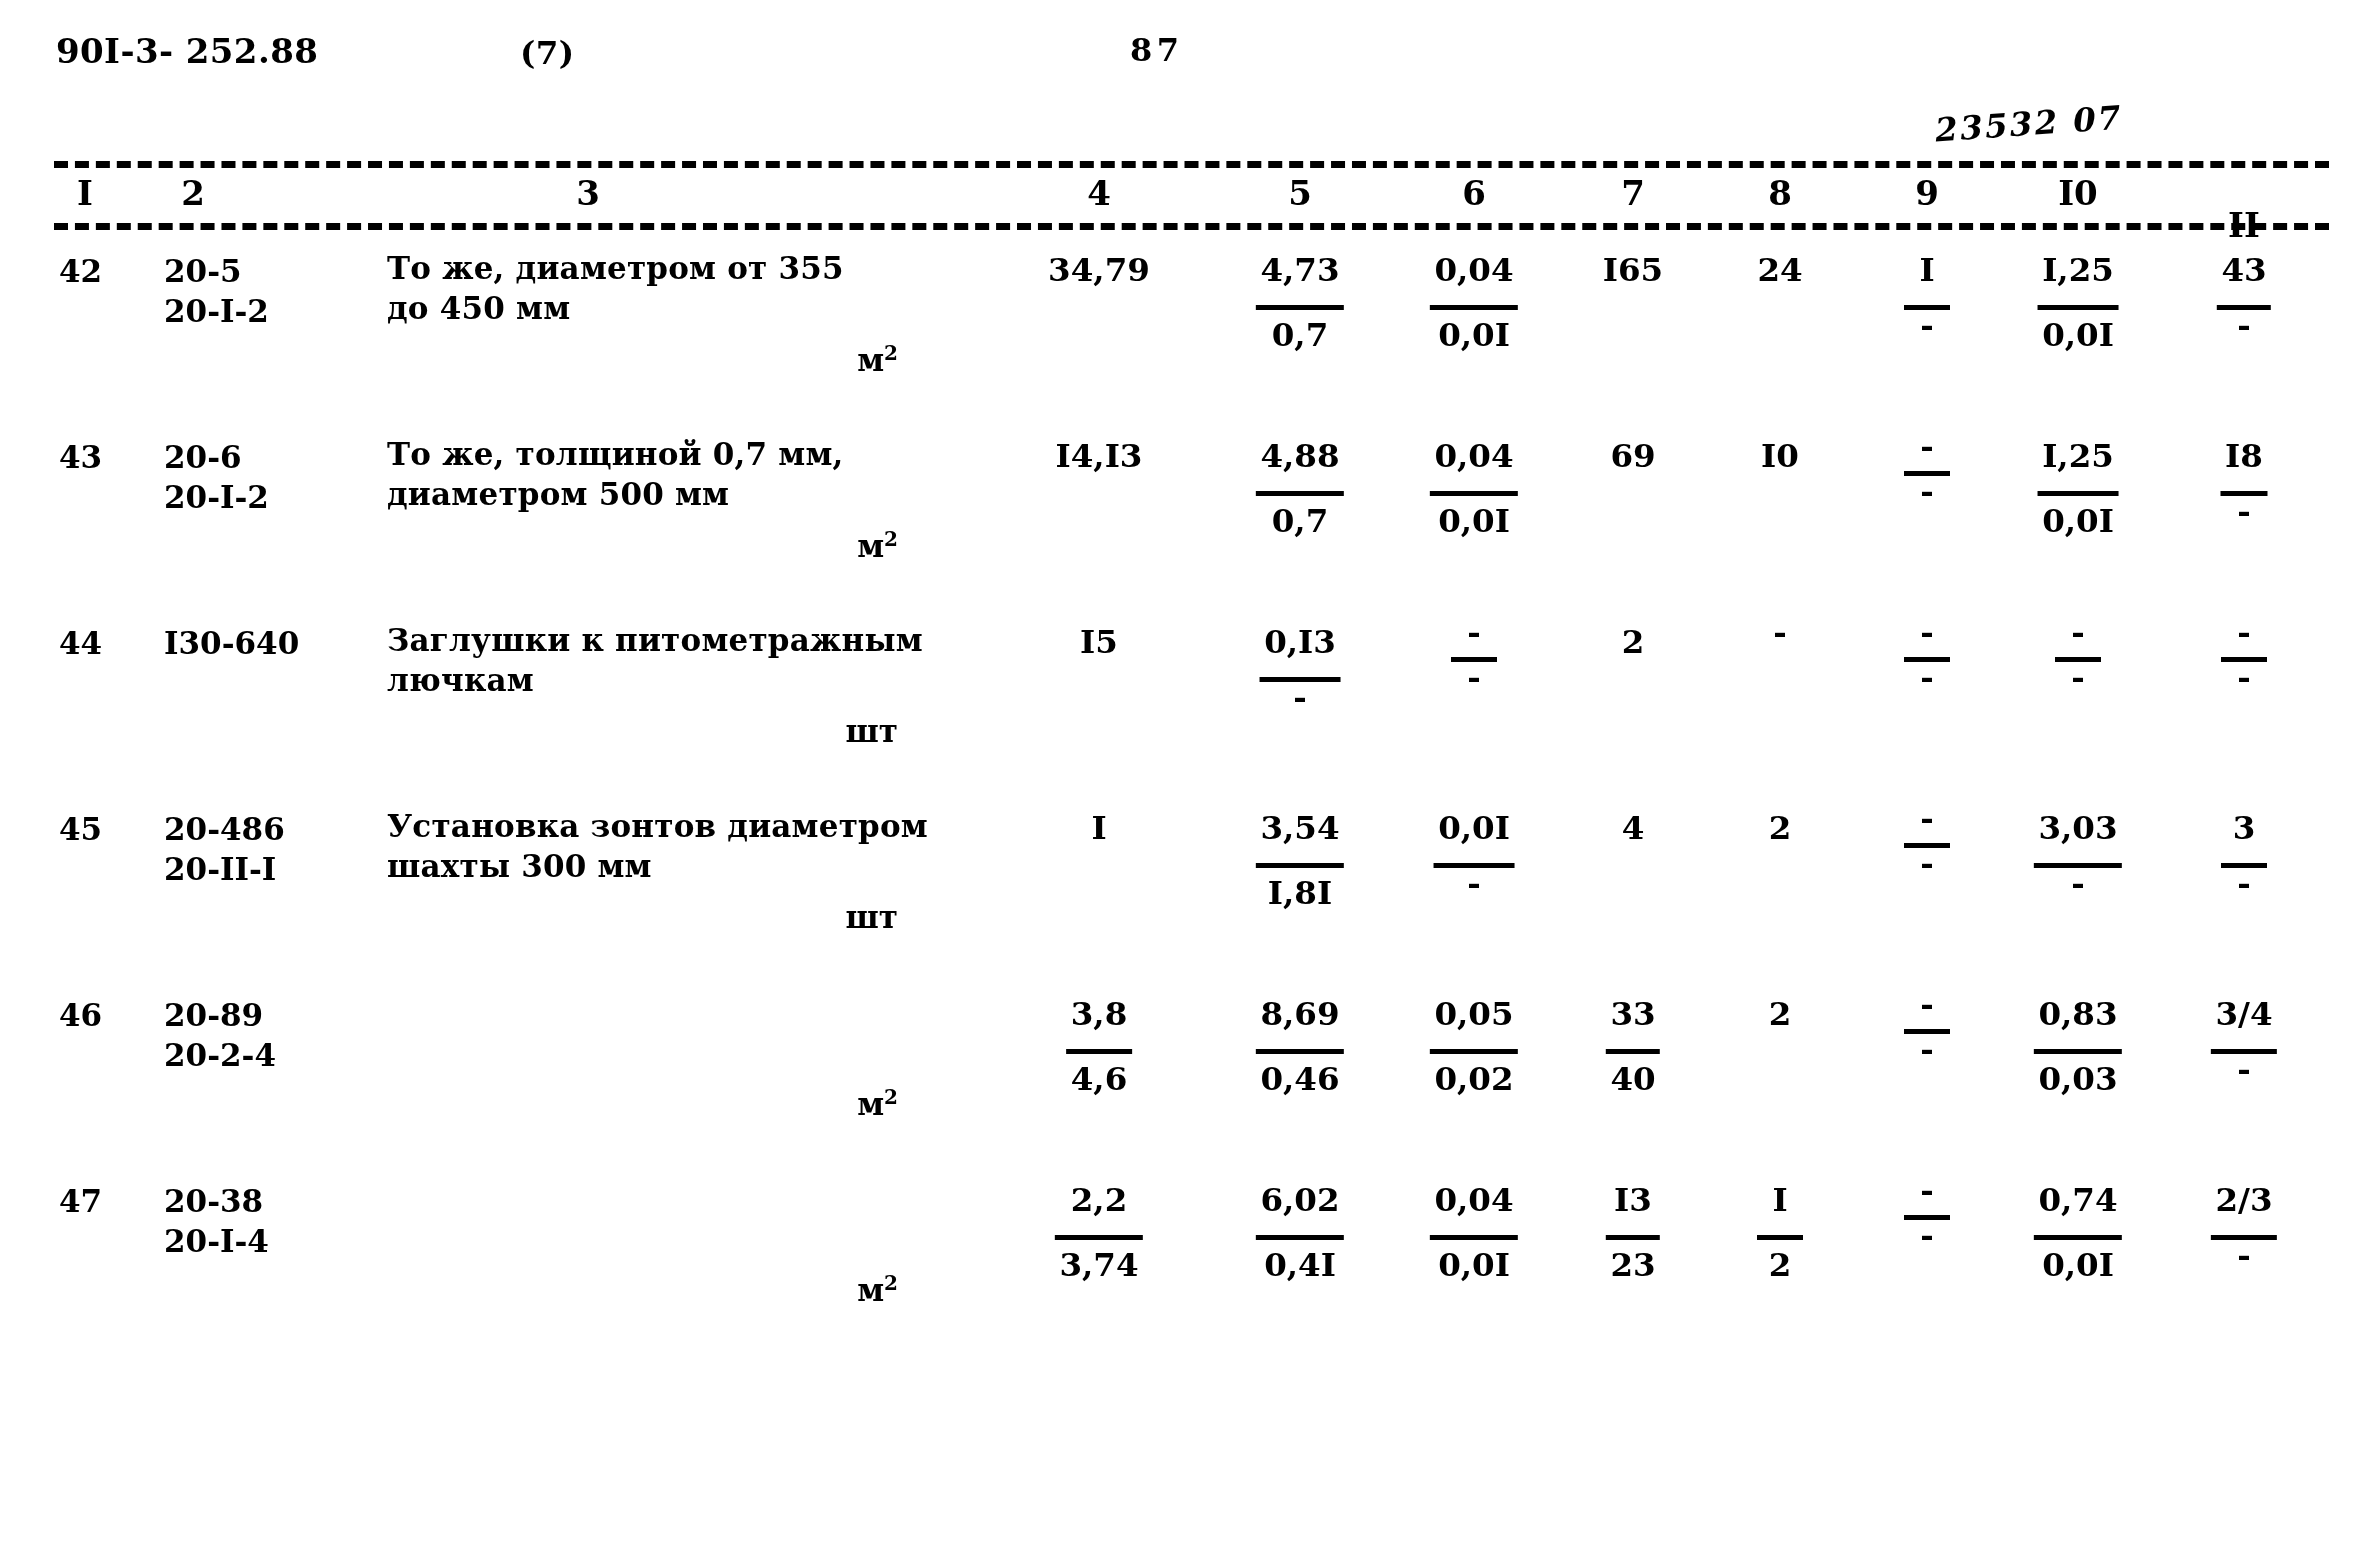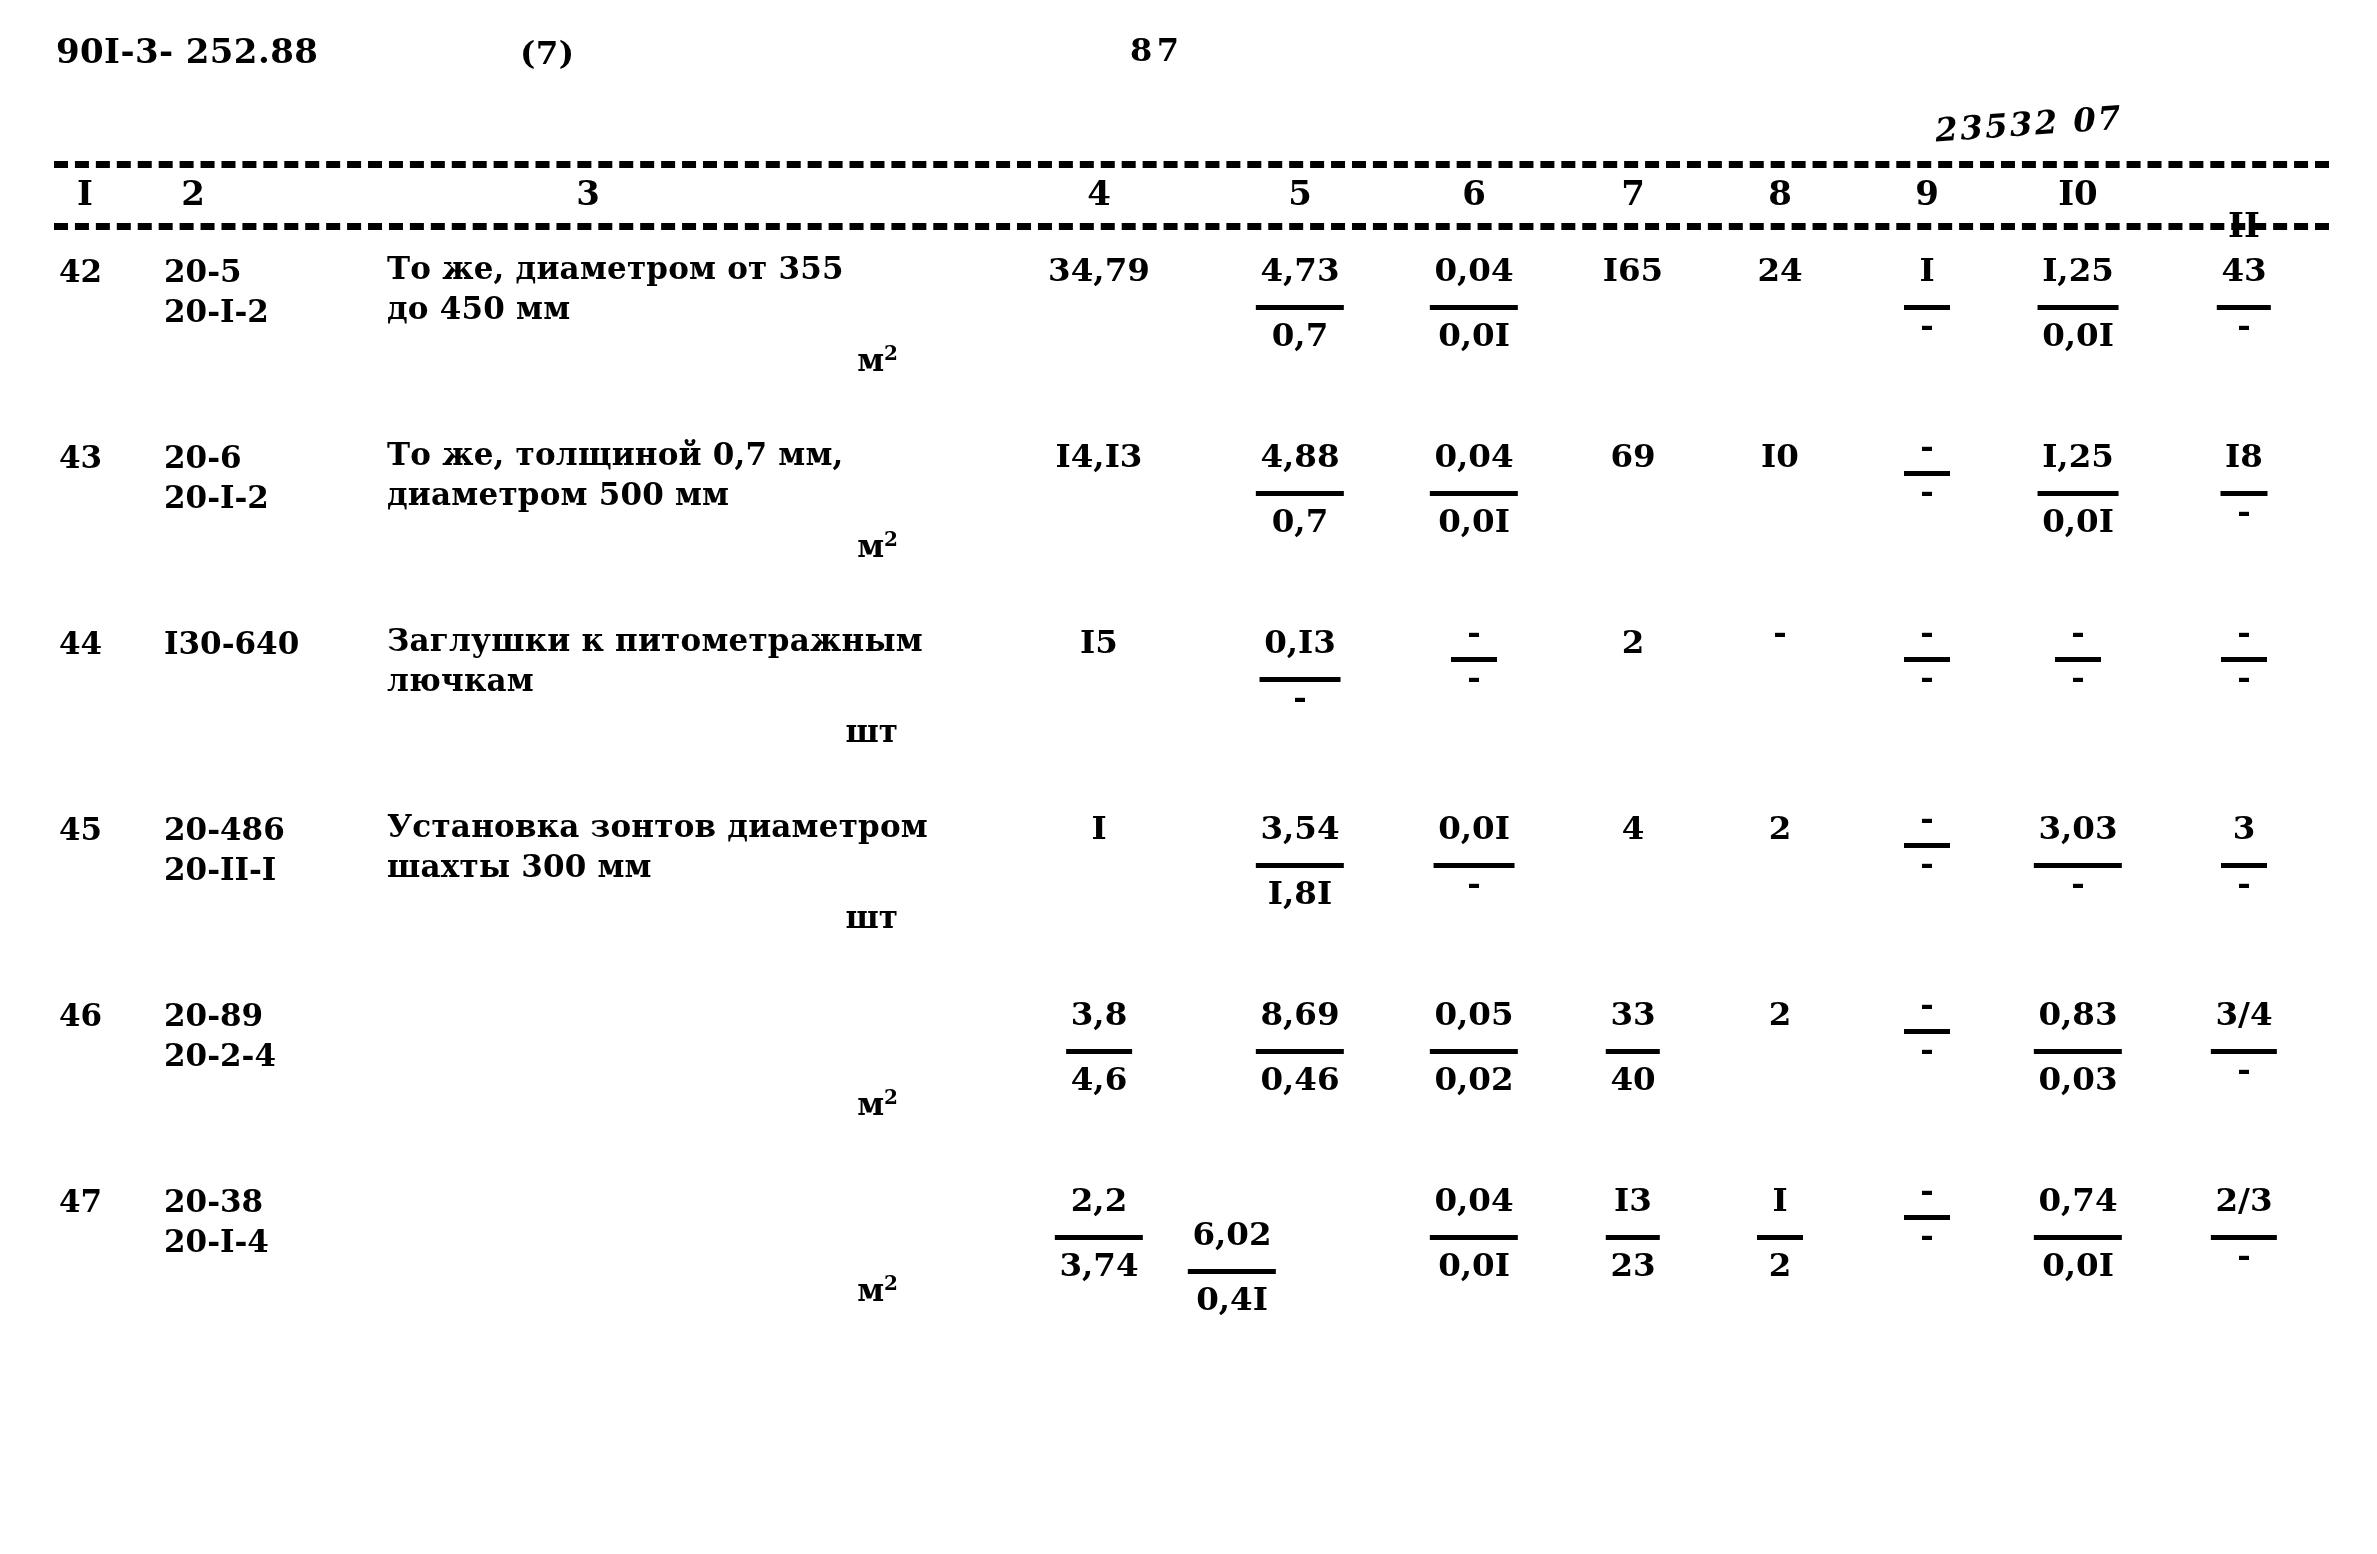--- a/index.html
+++ b/index.html
@@ -316,21 +316,21 @@
     </div>
     <div class="row">
       <div class="cell c-num">47</div>
       <div class="cell c-code">20-38
 20-I-4</div>
       <div class="c-unit" style="left: 743px;"><span>м</span><sup>2</sup></div>
       <div class="frac ruled" style="left: 1099px;">
         <span class="top">2,2</span>
         <span class="bot">3,74</span>
       </div>
-      <div class="frac ruled" style="left: 1232px; margin-top: 34px;">
+      <div class="frac ruled" style="left: 1300px;">
         <span class="top">6,02</span>
         <span class="bot">0,4I</span>
       </div>
       <div class="frac ruled" style="left: 1474px;">
         <span class="top">0,04</span>
         <span class="bot">0,0I</span>
       </div>
       <div class="frac ruled" style="left: 1633px;">
         <span class="top">I3</span>
         <span class="bot">23</span>

